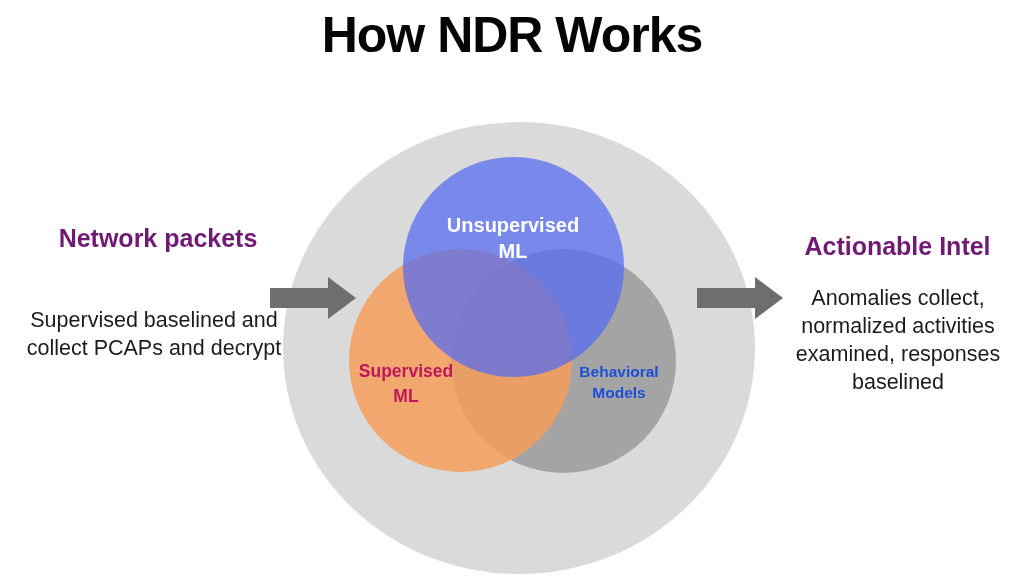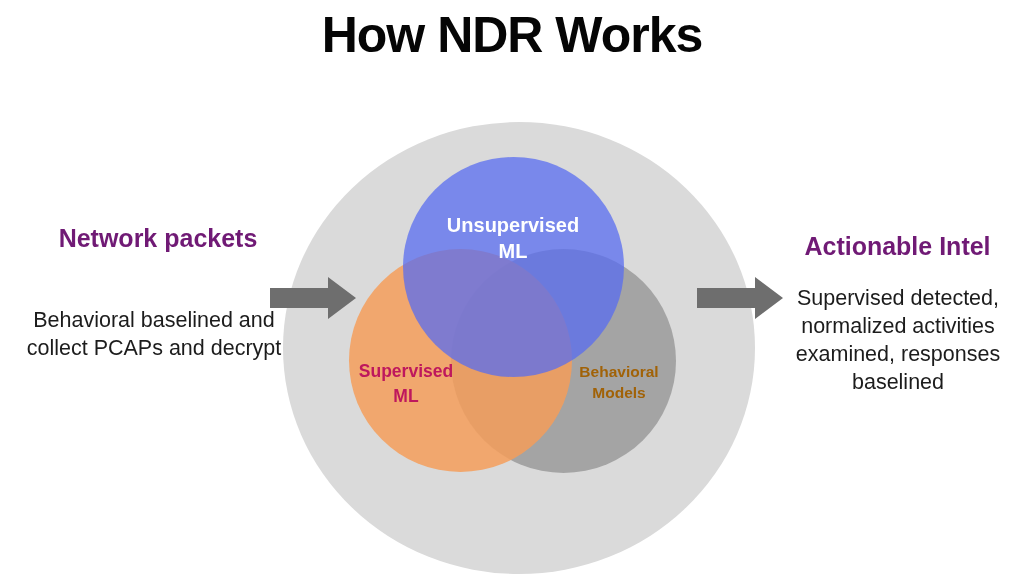--- a/index.html
+++ b/index.html
@@ -67,46 +67,46 @@
 </style>
 </head>
 <body>
 
 <div class="stage">
 
   <div class="title">How NDR Works</div>
 
   <div class="side-heading heading-left">Network packets</div>
   <div class="side-body body-left">
-    <div>Behavioral baselined and</div>
+    <div>Supervised baselined and</div>
     <div>collect PCAPs and decrypt</div>
   </div>
 
   <div class="side-heading heading-right">Actionable Intel</div>
   <div class="side-body body-right">
-    <div>Supervised detected,</div>
+    <div>Anomalies collect,</div>
     <div>normalized activities</div>
     <div>examined, responses</div>
     <div>baselined</div>
   </div>
 
   <div class="circle circle-outer" style="background-color: rgb(218, 218, 218);"></div>
   <div class="circle circle-gray" style="background-color: rgba(150, 150, 150, 0.8);"></div>
   <div class="circle circle-orange" style="background-color: rgba(245, 158, 90, 0.85);"></div>
   <div class="circle circle-blue" style="background-color: rgba(88, 108, 240, 0.75);"></div>
 
   <div class="venn-label label-unsupervised" style="color: rgb(255, 255, 255);">
     <div>Unsupervised</div>
     <div>ML</div>
   </div>
   <div class="venn-label label-supervised" style="color: #be185d;">
     <div>Supervised</div>
     <div>ML</div>
   </div>
-  <div class="venn-label label-behavioral" style="color: #a16207;">
+  <div class="venn-label label-behavioral" style="color: #1d4ed8;">
     <div>Behavioral</div>
     <div>Models</div>
   </div>
 
   <svg class="arrow arrow-left" viewBox="0 0 86 42" xmlns="http://www.w3.org/2000/svg">
     <polygon points="0,11 58,11 58,0 86,21 58,42 58,31 0,31" fill="#6e6e6e"></polygon>
   </svg>
   <svg class="arrow arrow-right" viewBox="0 0 86 42" xmlns="http://www.w3.org/2000/svg">
     <polygon points="0,11 58,11 58,0 86,21 58,42 58,31 0,31" fill="#6e6e6e"></polygon>
   </svg>

